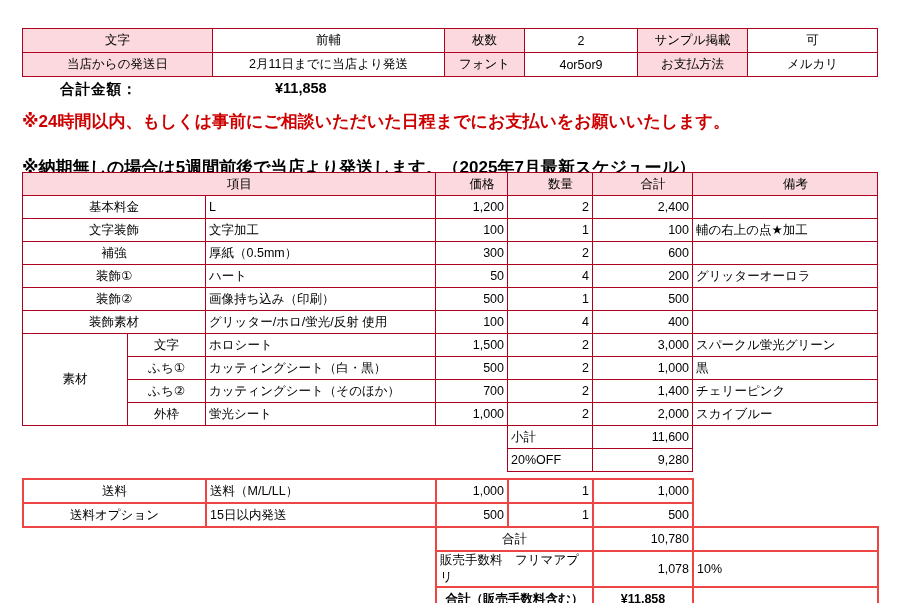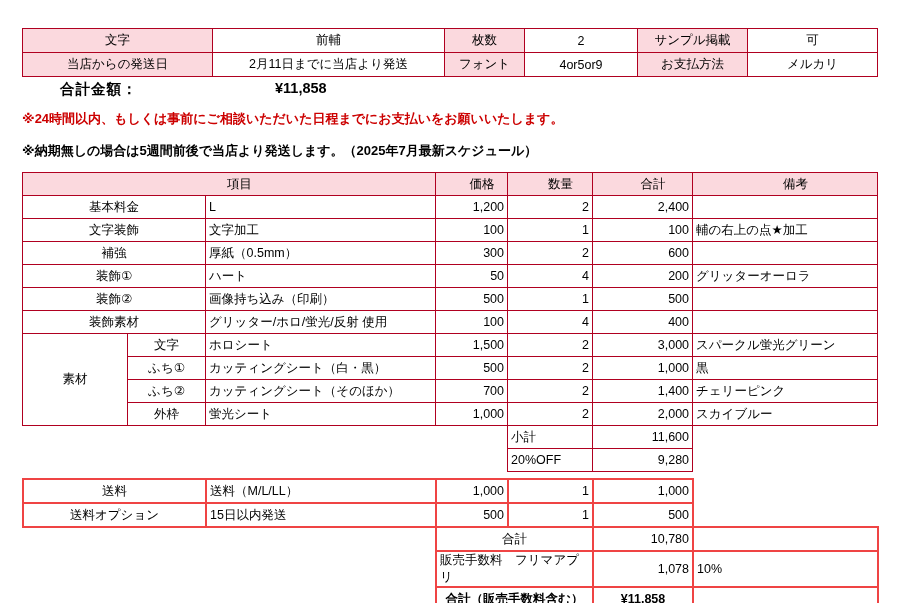--- a/index.html
+++ b/index.html
@@ -76,27 +76,27 @@
     top: 80px;
     font-size: 14.5px;
     font-weight: bold;
   }
 
   
   .note {
     position: absolute;
     left: 22px;
     color: #cc0000;
-    font-size: 13px;
+    font-size: 17px;
     font-weight: bold;
     white-space: nowrap;
   }
   .note1 { top: 110px; }
   .note2 { top: 131px; }
-  .note3 { top: 142px; color:#000; font-weight: bold; }
+  .note3 { top: 156px; color:#000; font-weight: bold; }
 
   
   .items-table {
     position: absolute;
     left: 22px;
     top: 172px;
     width: 855px;
     table-layout: fixed;
     font-size: 12.5px;
   }

